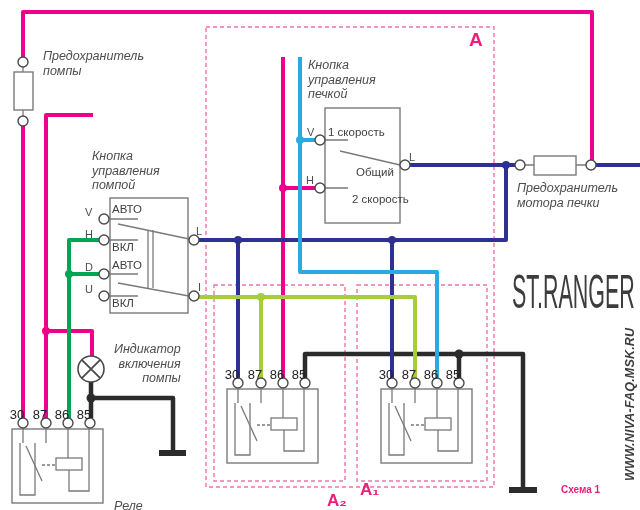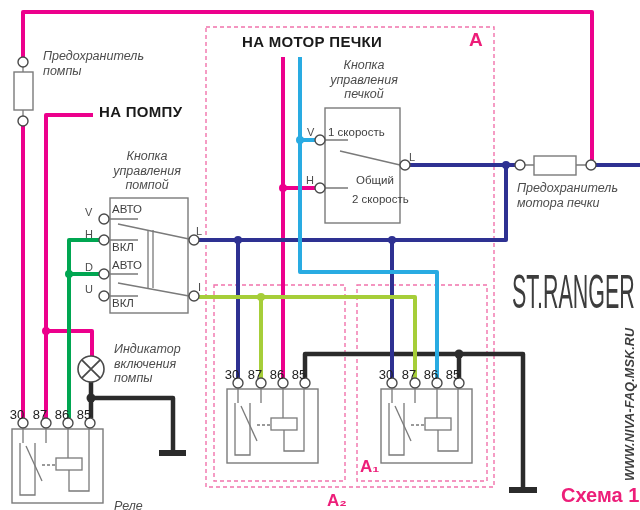--- a/index.html
+++ b/index.html
@@ -1,29 +1,29 @@
 <!DOCTYPE html>
 <html><head>
 <meta charset="utf-8">
 <style>
   html,body{margin:0;padding:0;background:#fff;}
   .stage{position:relative;width:640px;height:510px;background:#ffffff;overflow:hidden;
          font-family:"Liberation Sans",sans-serif;}
   .stage svg{position:absolute;left:0;top:0;}
   .lbl{position:absolute;color:#4d4d4d;font-style:italic;font-size:12.5px;line-height:14.5px;
        white-space:pre-line;}
-  .lbl.center{text-align:center;}
+  .lbl.center{text-align:left;}
   .hdr{position:absolute;color:#1a1a1a;font-weight:bold;font-size:15px;white-space:nowrap;
        letter-spacing:.3px;}
   .pin{position:absolute;font-size:13px;color:#222;width:18px;text-align:center;white-space:nowrap;}
   .term{position:absolute;font-size:11px;color:#4d4d4d;white-space:nowrap;}
   .mode{position:absolute;font-size:11.5px;color:#3f3f3f;white-space:nowrap;}
   .badge{position:absolute;color:#ED1E79;font-weight:bold;font-size:19px;white-space:nowrap;}
   .relaytag{position:absolute;color:#ED1E79;font-weight:bold;font-size:17px;white-space:nowrap;}
-  .schema{position:absolute;color:#ED1E79;font-weight:bold;font-size:20px;white-space:nowrap;}
+  .schema{position:absolute;color:#ED1E79;font-weight:bold;font-size:10px;white-space:nowrap;}
   .logo{position:absolute;left:512px;top:264px;color:#3d3d3d;font-size:33px;font-weight:normal;
         transform:scale(0.65,1.45);transform-origin:0 0;white-space:nowrap;}
   .siteurl{position:absolute;left:623px;top:481px;width:238px;color:#3d3d3d;font-size:12.5px;
         font-weight:bold;font-style:italic;letter-spacing:.2px;transform:rotate(-90deg);
         transform-origin:0 0;white-space:nowrap;}
 </style>
 </head>
 <body>
 
 <div class="stage">
@@ -141,54 +141,52 @@
       <path d="M81.8,359.8 L100.2,378.2 M100.2,359.8 L81.8,378.2" stroke="#4a4a4a" stroke-width="1.8"></path>
     </g>
 
     <use href="#relay-sym" transform="translate(12,429)"></use>
     <use href="#relay-sym" transform="translate(227,389)"></use>
     <use href="#relay-sym" transform="translate(381,389)"></use>
   </svg>
 
   <div class="lbl" style="left:43px;top:49px;">Предохранитель
 помпы</div>
-  <div class="hdr" style="left:99px;top:103px;">НА ПОМПУ</div>
 
   <div class="lbl center" style="left:92px;top:149px;width:110px;">Кнопка
 управления
 помпой</div>
 
-  <div class="hdr" style="left:242px;top:33px;">НА МОТОР ПЕЧКИ</div>
   <div class="badge" style="left:469px;top:29px;">А</div>
 
   <div class="lbl center" style="left:308px;top:58px;width:112px;">Кнопка
 управления
 печкой</div>
   <div class="mode" style="left:328px;top:126px;">1 скорость</div>
-  <div class="mode" style="left:356px;top:166px;margin-top:8px;">Общий</div>
+  <div class="mode" style="left:356px;top:166px;">Общий</div>
   <div class="mode" style="left:328px;top:193px;margin-left:24px;">2 скорость</div>
   <div class="term" style="left:307px;top:126px;">V</div>
   <div class="term" style="left:306px;top:174px;">H</div>
   <div class="term" style="left:409px;top:151px;">L</div>
 
   <div class="lbl" style="left:517px;top:181px;">Предохранитель
 мотора печки</div>
 
   <div class="term" style="left:85px;top:206px;">V</div>
   <div class="term" style="left:85px;top:228px;">H</div>
   <div class="term" style="left:85px;top:261px;">D</div>
   <div class="term" style="left:85px;top:283px;">U</div>
   <div class="term" style="left:196px;top:225px;">L</div>
   <div class="term" style="left:198px;top:281px;">I</div>
   <div class="mode" style="left:112px;top:203px;">АВТО</div>
   <div class="mode" style="left:112px;top:241px;">ВКЛ</div>
   <div class="mode" style="left:112px;top:259px;">АВТО</div>
   <div class="mode" style="left:112px;top:297px;">ВКЛ</div>
 
-  <div class="lbl" style="left:114px;top:342px;">Индикатор
+  <div class="lbl" style="left:114px;top:342px;text-align:right;">Индикатор
 включения
 помпы</div>
   <div class="lbl" style="left:114px;top:499px;">Реле
 помпы</div>
 
   <div class="pin" style="left:8px;top:407px;">30</div>
   <div class="pin" style="left:31px;top:407px;">87</div>
   <div class="pin" style="left:53px;top:407px;">86</div>
   <div class="pin" style="left:75px;top:407px;">85</div>
 
@@ -196,19 +194,19 @@
   <div class="pin" style="left:246px;top:367px;">87</div>
   <div class="pin" style="left:268px;top:367px;">86</div>
   <div class="pin" style="left:290px;top:367px;">85</div>
 
   <div class="pin" style="left:377px;top:367px;">30</div>
   <div class="pin" style="left:400px;top:367px;">87</div>
   <div class="pin" style="left:422px;top:367px;">86</div>
   <div class="pin" style="left:444px;top:367px;">85</div>
 
   <div class="relaytag" style="left:327px;top:459px;margin-top:32px;">А₂</div>
-  <div class="relaytag" style="left:360px;top:457px;">А₁</div>
+  <div class="relaytag" style="left:360px;top:480px;">А₁</div>
 
   <div class="logo">ST.RANGER</div>
   <div class="siteurl">WWW.NIVA-FAQ.MSK.RU</div>
   <div class="schema" style="left:561px;top:484px;">Схема 1</div>
 
 </div>
 
 </body></html>

